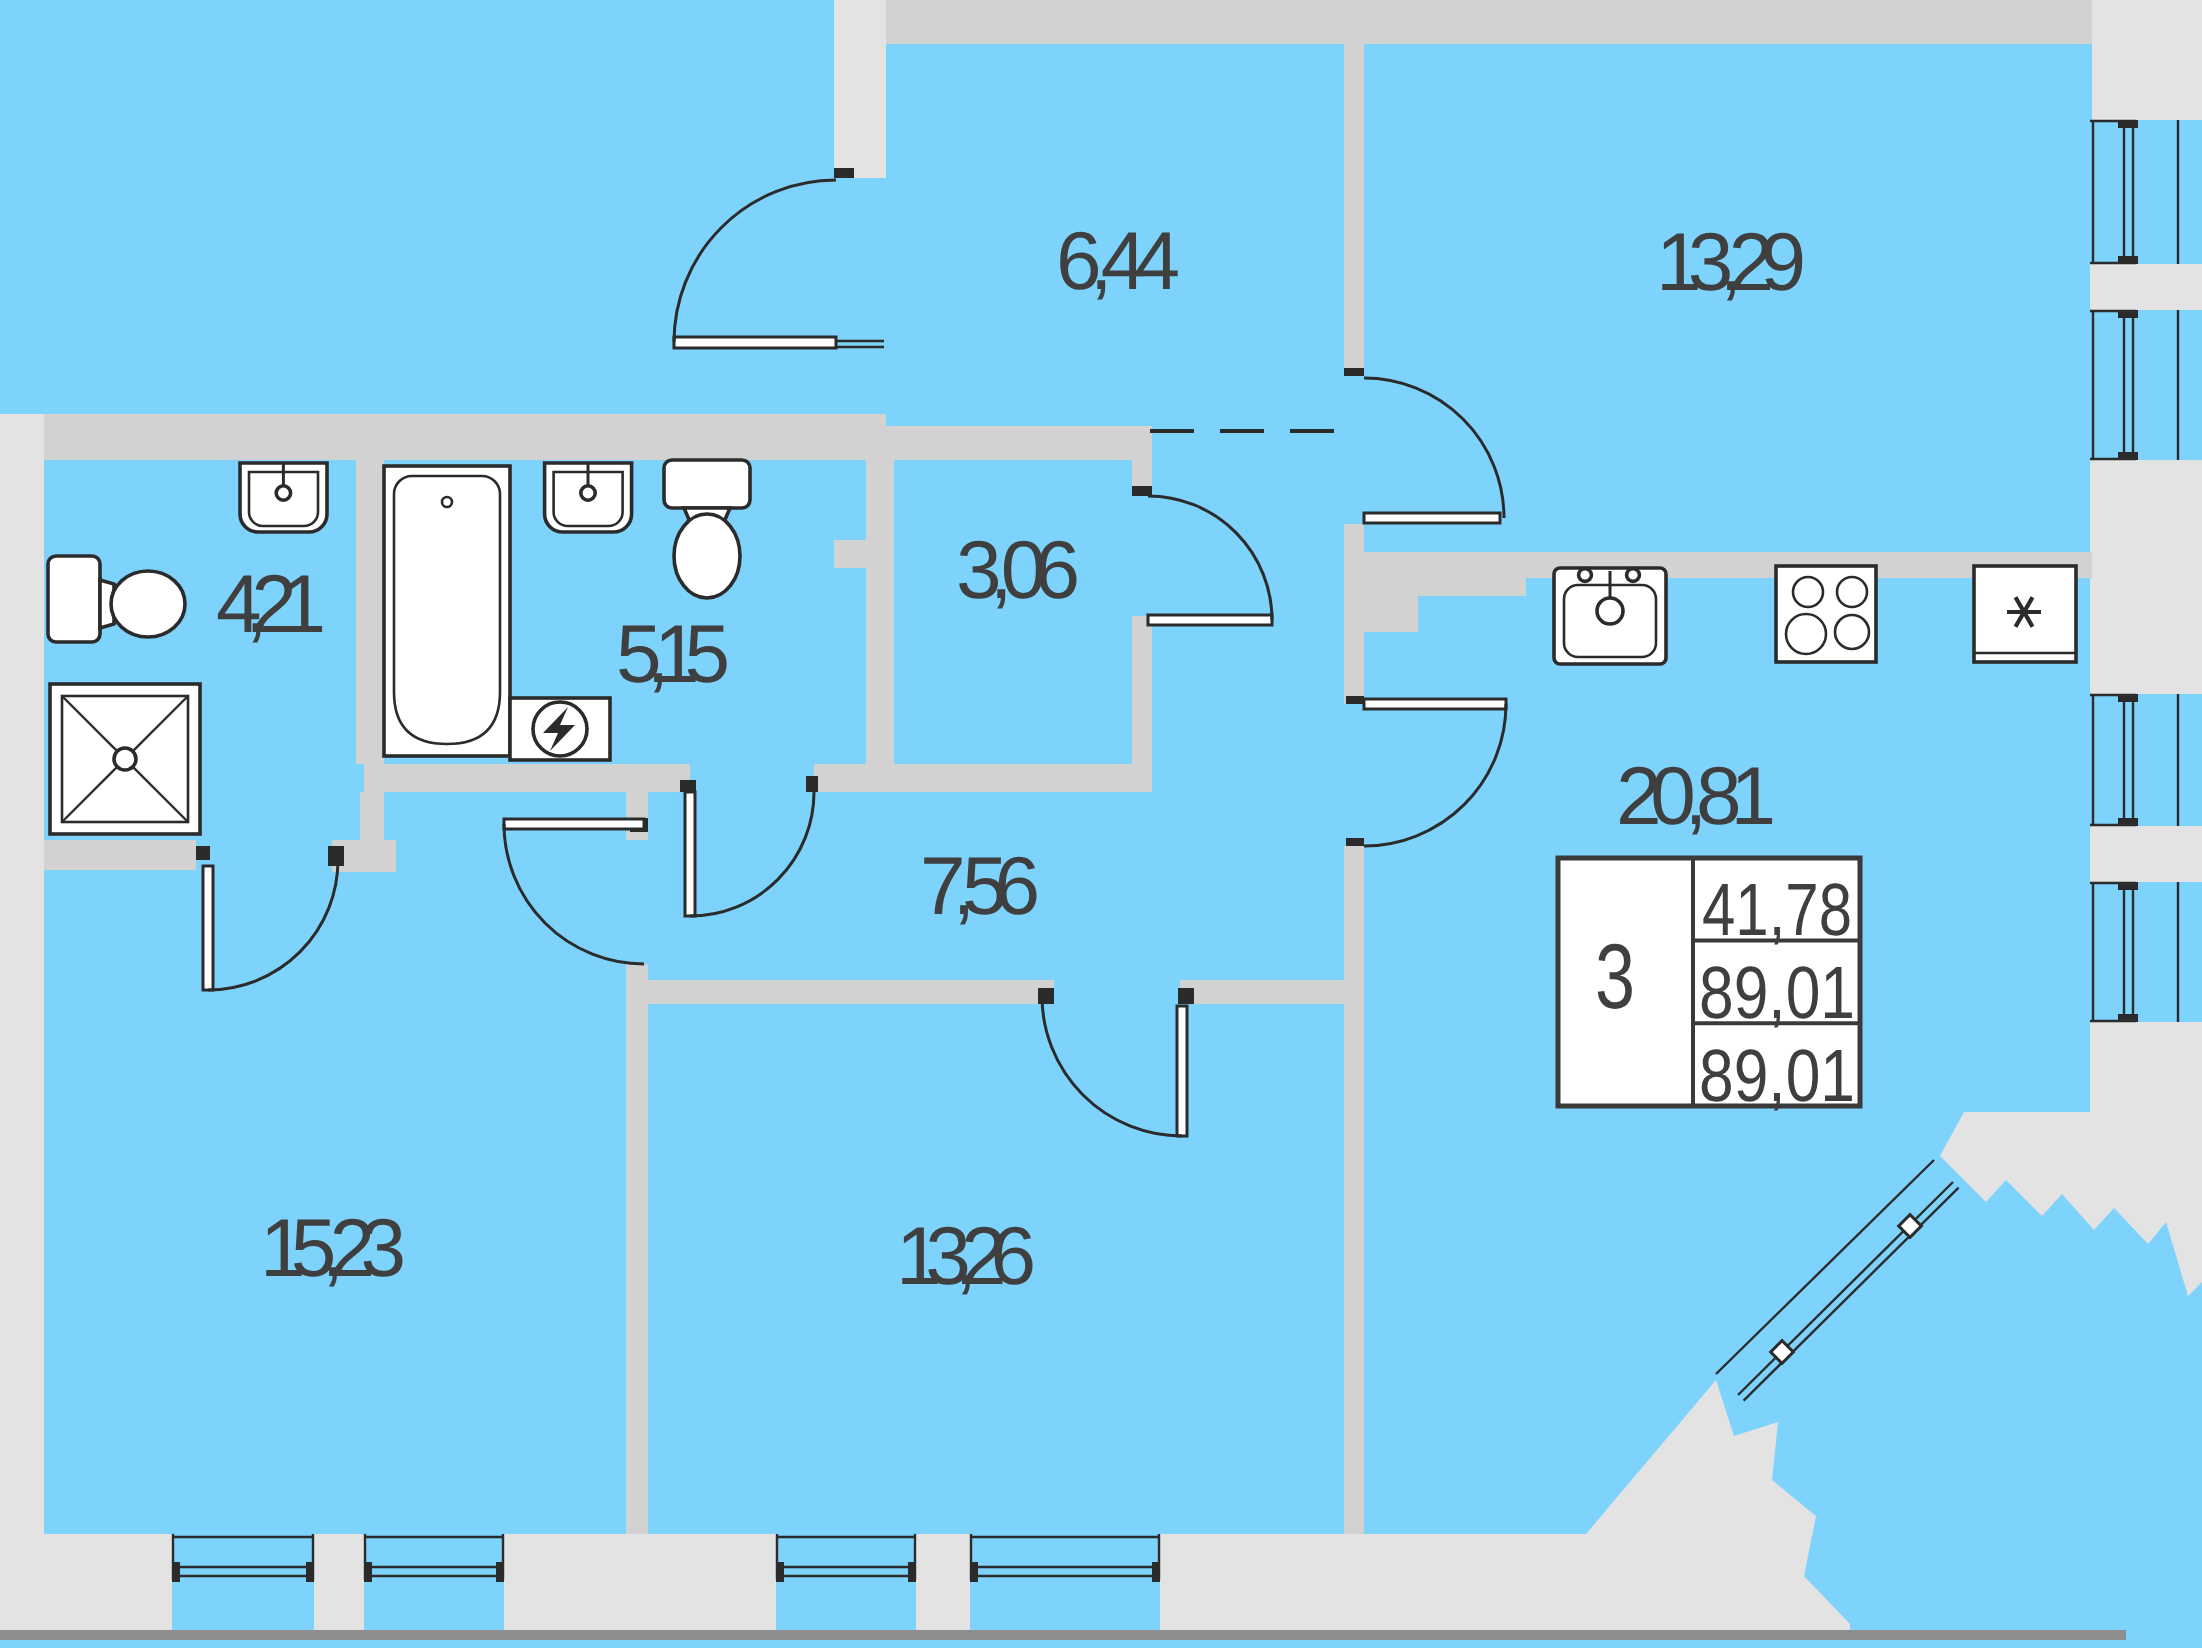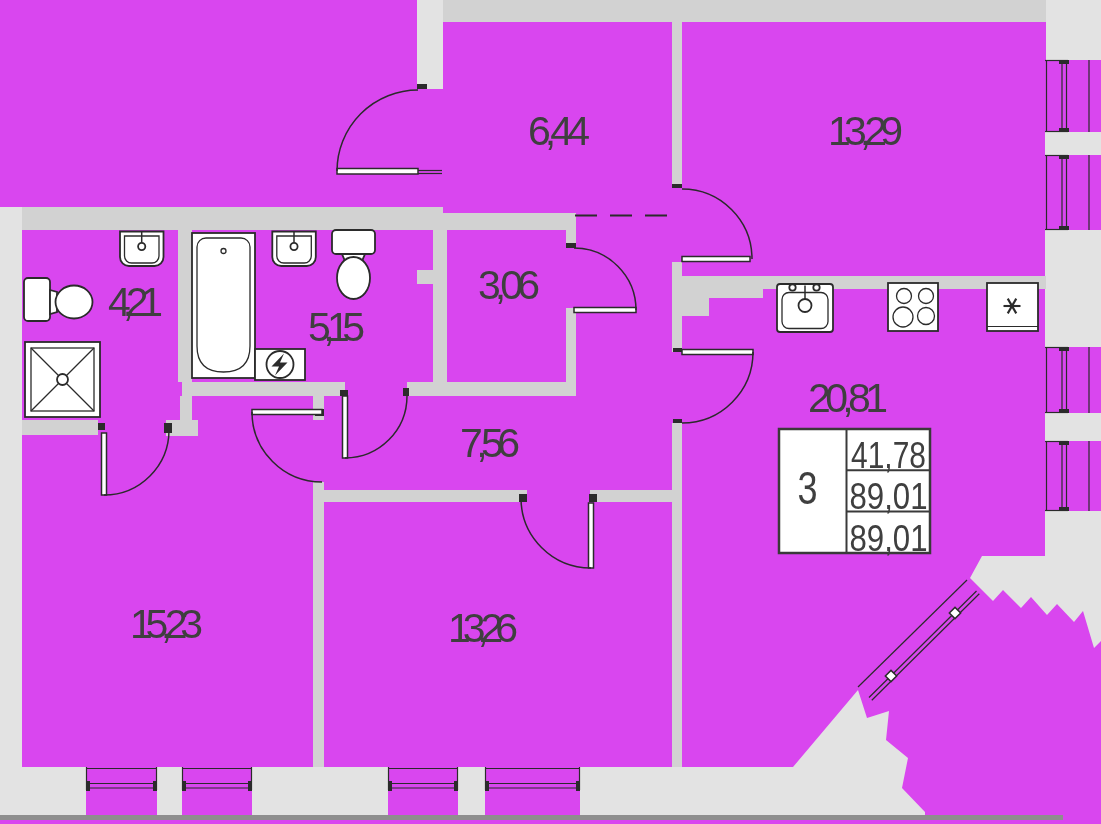--- a/index.html
+++ b/index.html
@@ -1,16 +1,16 @@
 <!DOCTYPE html>
 <html><head>
 <meta charset="utf-8">
 <style>
   html,body{margin:0;padding:0;background:#ffffff;}
-  .canvas{position:relative;width:1101px;height:824px;background:#d946ef;overflow:hidden;
+  .canvas{position:relative;width:1101px;height:824px;background:#7dd3fc;overflow:hidden;
           font-family:"Liberation Sans", sans-serif;}
   svg{display:block}
   .wall{fill:#d2d2d2;}
   .wall-ext{fill:#e3e3e3;}
   .edge{fill:#8e8e8e;}
   .jamb{fill:#2b2b2b;}
   .ln{stroke:#2b2b2b;stroke-width:1.5;fill:none;}
   .ln-thin{stroke:#2b2b2b;stroke-width:1.2;fill:none;}
   .fix{stroke:#2b2b2b;stroke-width:1.8;fill:#ffffff;}
   .fix-in{stroke:#2b2b2b;stroke-width:1.3;fill:none;}

